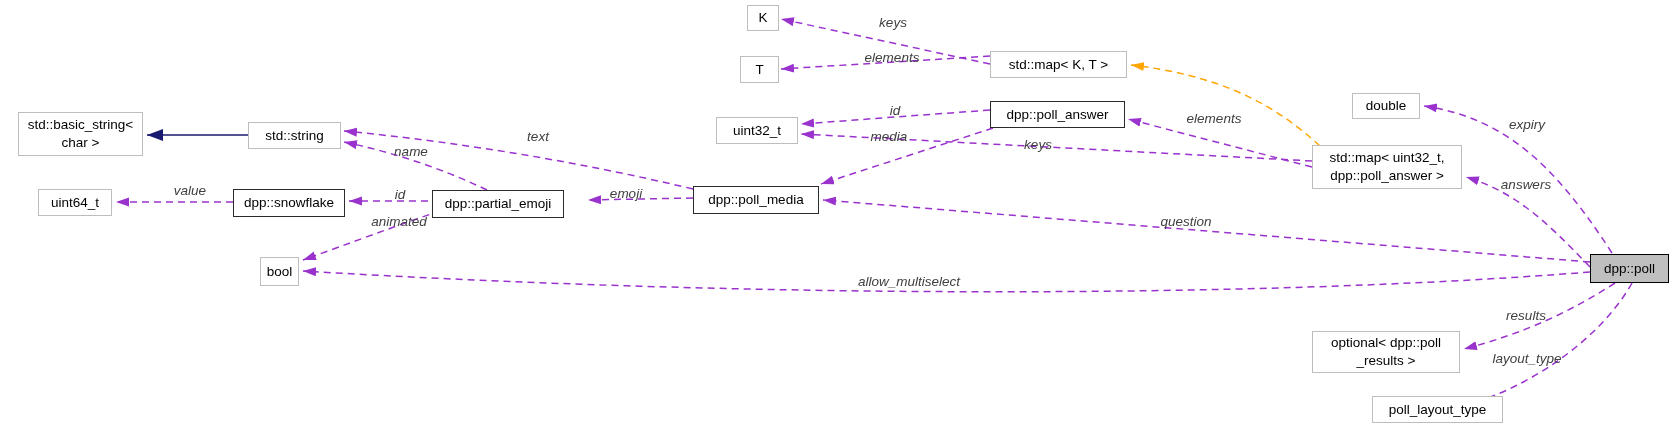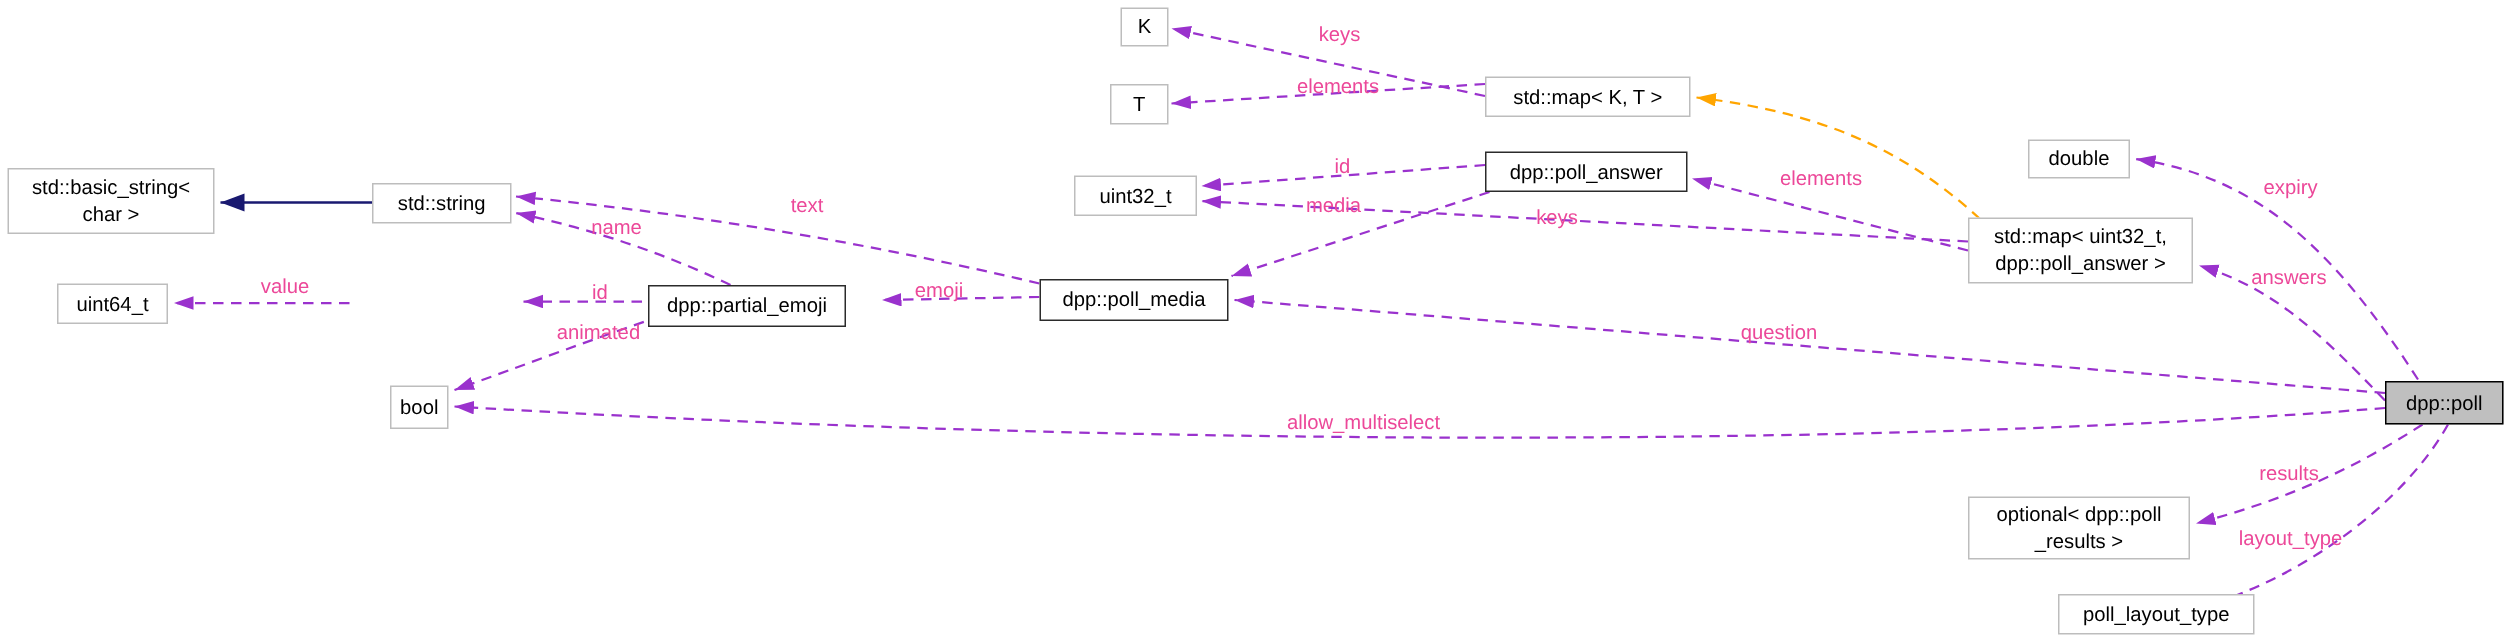--- a/index.html
+++ b/index.html
@@ -12,22 +12,22 @@
   #edges path.solid{stroke:var(--inheritance-edge);stroke-width:1.6;}
   #m-purple path{fill:var(--edge);stroke:none;}
   #m-orange path{fill:var(--template-edge);stroke:none;}
   #m-navy path{fill:var(--inheritance-edge);stroke:none;}
   .node{position:absolute;display:flex;align-items:center;justify-content:center;
         text-align:center;background:#fff;border:1px solid var(--node-border);
         font-size:13.5px;color:#000;white-space:pre-line;line-height:1.3;
         box-sizing:border-box;z-index:2;}
   .node.cls{border:1.5px solid var(--class-border);}
   .node.focus{background:var(--focus-fill);border:1.5px solid #000;text-align:right;}
-  .elabel{position:absolute;transform:translateX(-50%);font-size:13.5px;color:#ec4899;
-          white-space:pre-line;text-align:center;line-height:1.05;z-index:3;}
+  .elabel{position:absolute;transform:translateX(-50%);font-size:13.5px;color:#404040;
+          white-space:pre-line;text-align:center;line-height:1.05;z-index:3;font-style:italic;}
 </style>
 </head>
 <body>
 
 <div id="canvas">
 
   <svg id="edges" viewBox="0 0 1675 429">
     <defs>
       <marker id="m-purple" markerUnits="userSpaceOnUse" markerWidth="14" markerHeight="10" refX="13" refY="4.5" orient="auto">
           <path d="M0,0 L13,4.5 L0,9 z"></path>
@@ -57,29 +57,30 @@
     <path class="dashed" d="M693,198 L588,200" marker-end="url(#m-purple)"></path>
     <path class="dashed" d="M1590,262 L823,200" marker-end="url(#m-purple)"></path>
     <path class="dashed" d="M1590,272 C1250,299 750,298 303,271" marker-end="url(#m-purple)"></path>
     <path class="dashed" d="M1615,283 C1570,312 1525,333 1464,349" marker-end="url(#m-purple)"></path>
     <path class="dashed" d="M1632,283 C1600,340 1525,392 1455,408" marker-end="url(#m-purple)"></path>
   </svg>
 
   <div class="node" style="left:747px;top:5px;width:32px;height:26px">K</div>
   <div class="node" style="left:740px;top:56px;width:39px;height:27px">T</div>
   <div class="node" style="left:990px;top:51px;width:137px;height:27px">std::map&lt; K, T &gt;</div>
-  <div class="node" style="left:5px;top:112px;width:138px;height:44px">std::basic_string&lt;
+  <div class="node" style="left:18px;top:112px;width:125px;height:44px">std::basic_string&lt;
 char &gt;</div>
   <div class="node" style="left:248px;top:122px;width:93px;height:27px">std::string</div>
   <div class="node" style="left:716px;top:117px;width:82px;height:27px">uint32_t</div>
   <div class="node cls" style="left:990px;top:101px;width:135px;height:27px">dpp::poll_answer</div>
   <div class="node" style="left:1352px;top:93px;width:68px;height:26px">double</div>
   <div class="node" style="left:1312px;top:145px;width:150px;height:44px">std::map&lt; uint32_t,
 dpp::poll_answer &gt;</div>
   <div class="node" style="left:38px;top:189px;width:74px;height:27px">uint64_t</div>
+  <div class="node cls" style="left:233px;top:189px;width:112px;height:28px">dpp::snowflake</div>
   <div class="node cls" style="left:432px;top:190px;width:132px;height:28px">dpp::partial_emoji</div>
   <div class="node cls" style="left:693px;top:186px;width:126px;height:28px">dpp::poll_media</div>
   <div class="node" style="left:260px;top:257px;width:39px;height:29px">bool</div>
   <div class="node focus" style="left:1590px;top:254px;width:79px;height:29px">dpp::poll</div>
   <div class="node" style="left:1312px;top:331px;width:148px;height:42px">optional&lt; dpp::poll
 _results &gt;</div>
   <div class="node" style="left:1372px;top:396px;width:131px;height:27px">poll_layout_type</div>
 
   <div class="elabel" style="left:893px;top:16px">keys</div>
   <div class="elabel" style="left:892px;top:51px">elements</div>

